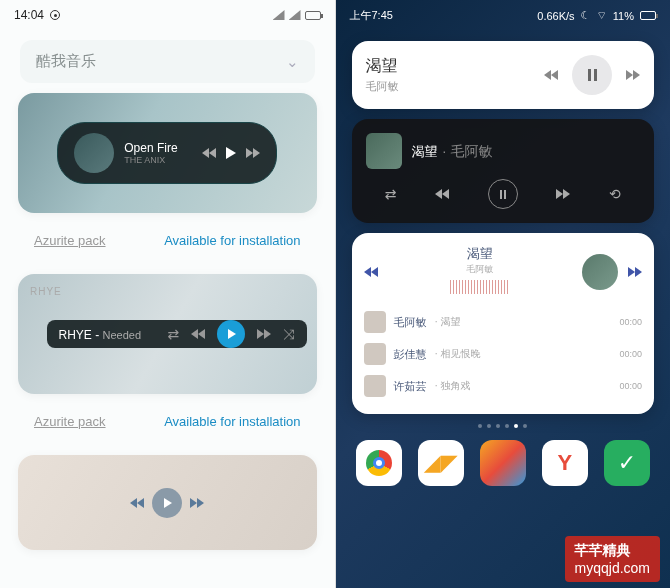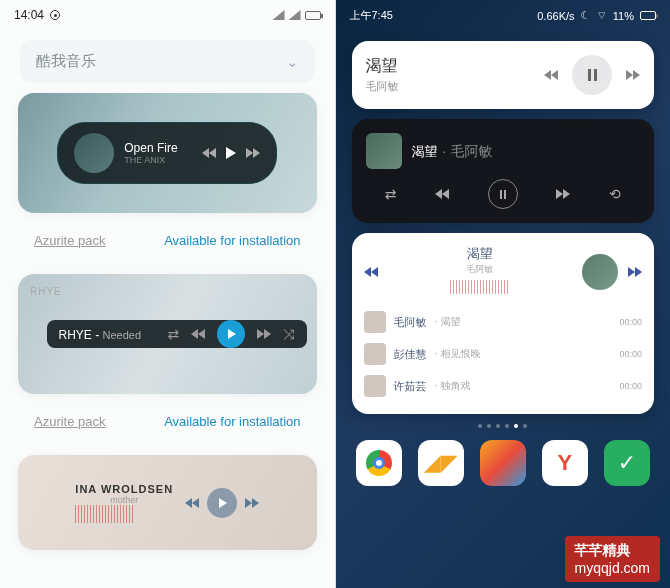--- a/index.html
+++ b/index.html
@@ -188,25 +188,20 @@
     </div>
   </div>
   <div class="card-footer" style="margin:0 18px 14px">
     <span class="pack-name">Azurite pack</span>
     <span class="avail">Available for installation</span>
   </div>
 
   <div class="card">
     <div class="card-img light">
       <div class="player-mini">
-        <div class="mini-text">
-          <div class="mini-artist">INA WROLDSEN</div>
-          <div class="mini-track">mother</div>
-          <div class="wave"></div>
-        </div>
         <div class="mini-controls">
           <span class="dbl-tri">
               <span class="tri-l"></span>
               <span class="tri-l"></span>
             </span>
           <div class="mini-play">
               <span class="tri" style="border-left:8px solid #fff;border-top:5px solid transparent;border-bottom:5px solid transparent;width:0;height:0;margin-left:2px"></span>
             </div>
           <span class="dbl-tri">
               <span class="tri-r"></span>

